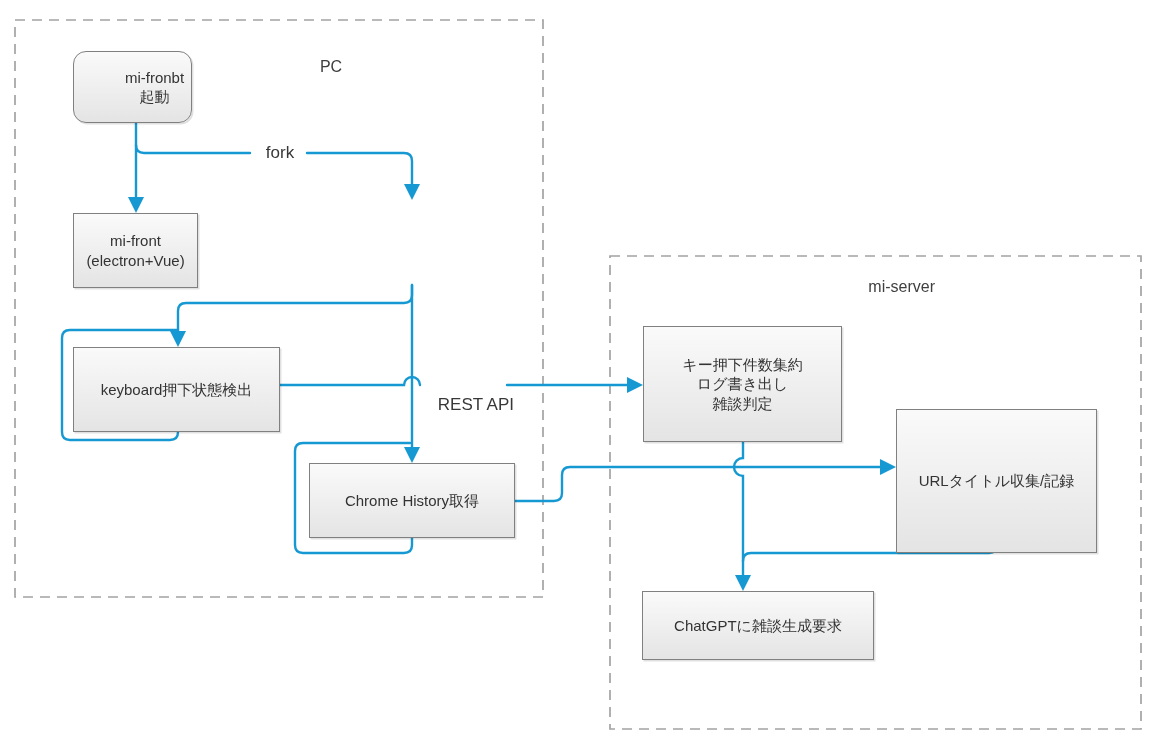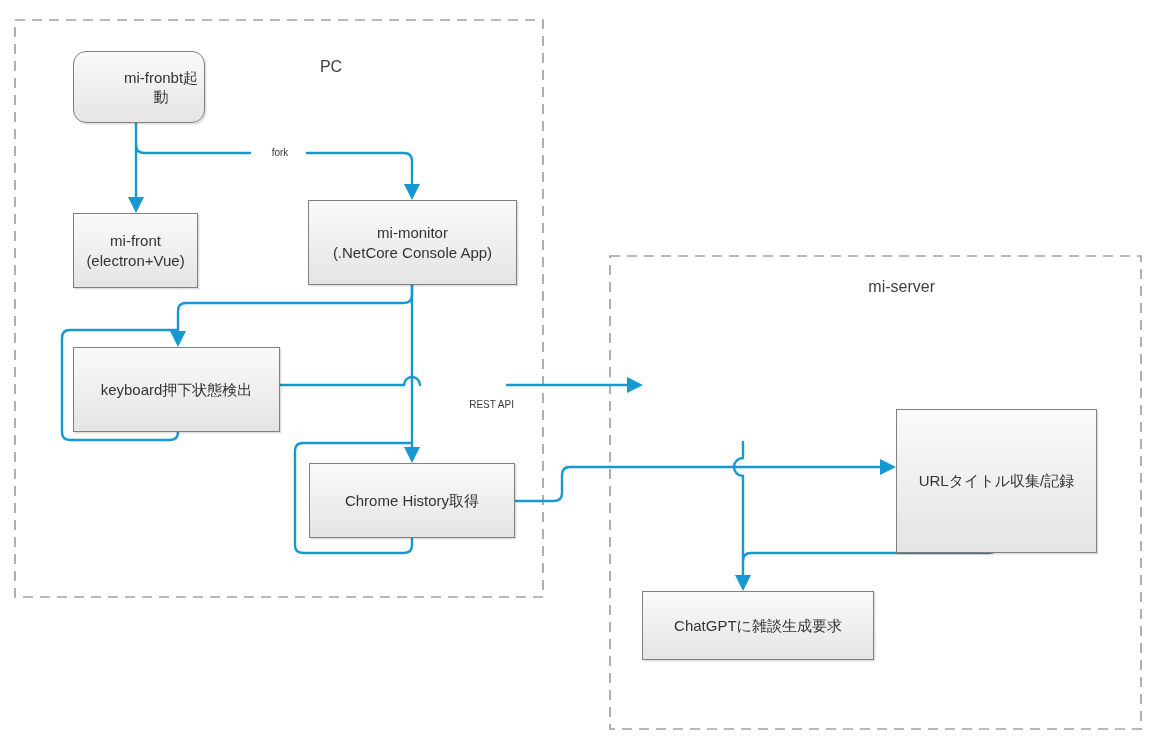--- a/index.html
+++ b/index.html
@@ -27,21 +27,21 @@
     font-size:15px;line-height:1.3;
     padding:4px;
   }
   .node.rounded{border-radius:13px;}
   .container-label{
     position:absolute;text-align:center;
     color:#3f3f3f;font-size:16px;
   }
   .edge-label{
     position:absolute;text-align:center;
-    color:#383838;font-size:10px;line-height:18px;
+    color:#383838;font-size:17px;line-height:18px;
   }
 </style>
 </head>
 <body>
 
 <div class="canvas">
 
   <svg class="wires" width="1166" height="750" viewBox="0 0 1166 750">
 
     <rect class="container-rect" x="15" y="20" width="528" height="577"></rect>
@@ -74,30 +74,31 @@
 
     <path class="edge" d="M997,523 V545 Q997,553 989,553 H751 Q743,553 743,561"></path>
   </svg>
 
   <div class="container-label" style="left:281px;top:58px;width:100px;">PC</div>
   <div class="container-label" style="left:785px;top:278px;width:150px;text-align:right;">mi-server</div>
 
   <div class="edge-label" style="left:250px;top:144px;width:60px;">fork</div>
   <div class="edge-label" style="left:414px;top:396px;width:100px;text-align:right;">REST API</div>
 
-  <div class="node rounded" style="left:73px;top:51px;width:132px;height:72px;padding-left:48px;">mi-fronbt起動</div>
+  <div class="node rounded" style="left:73px;top:51px;width:119px;height:72px;padding-left:48px;">mi-fronbt起動</div>
 
   <div class="node" style="left:73px;top:213px;width:125px;height:75px;">mi-front
 (electron+Vue)</div>
 
-  <div class="node" style="left:308px;top:200px;width:209px;height:85px;">mi-monitor
-(.NetCore Console App)</div>
 
   <div class="node" style="left:73px;top:347px;width:207px;height:85px;">keyboard押下状態検出</div>
 
   <div class="node" style="left:309px;top:463px;width:206px;height:75px;">Chrome History取得</div>
 
+  <div class="node" style="left:643px;top:326px;width:199px;height:116px;">キー押下件数集約
+ログ書き出し
+雑談判定</div>
 
   <div class="node" style="left:896px;top:409px;width:201px;height:144px;">URLタイトル収集/記録</div>
 
   <div class="node" style="left:642px;top:591px;width:232px;height:69px;">ChatGPTに雑談生成要求</div>
 
 </div>
 
 </body></html>

